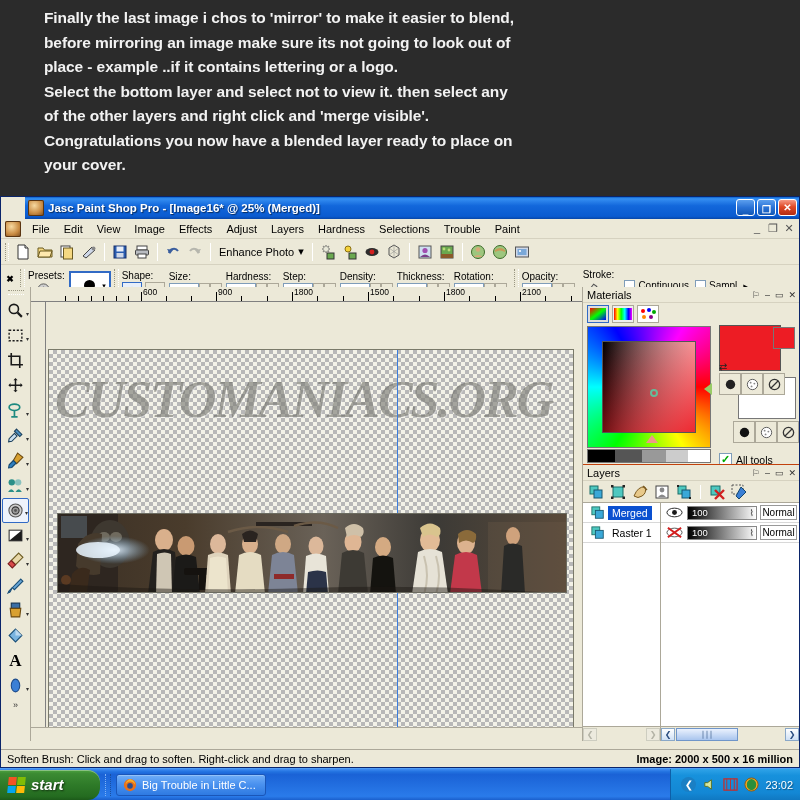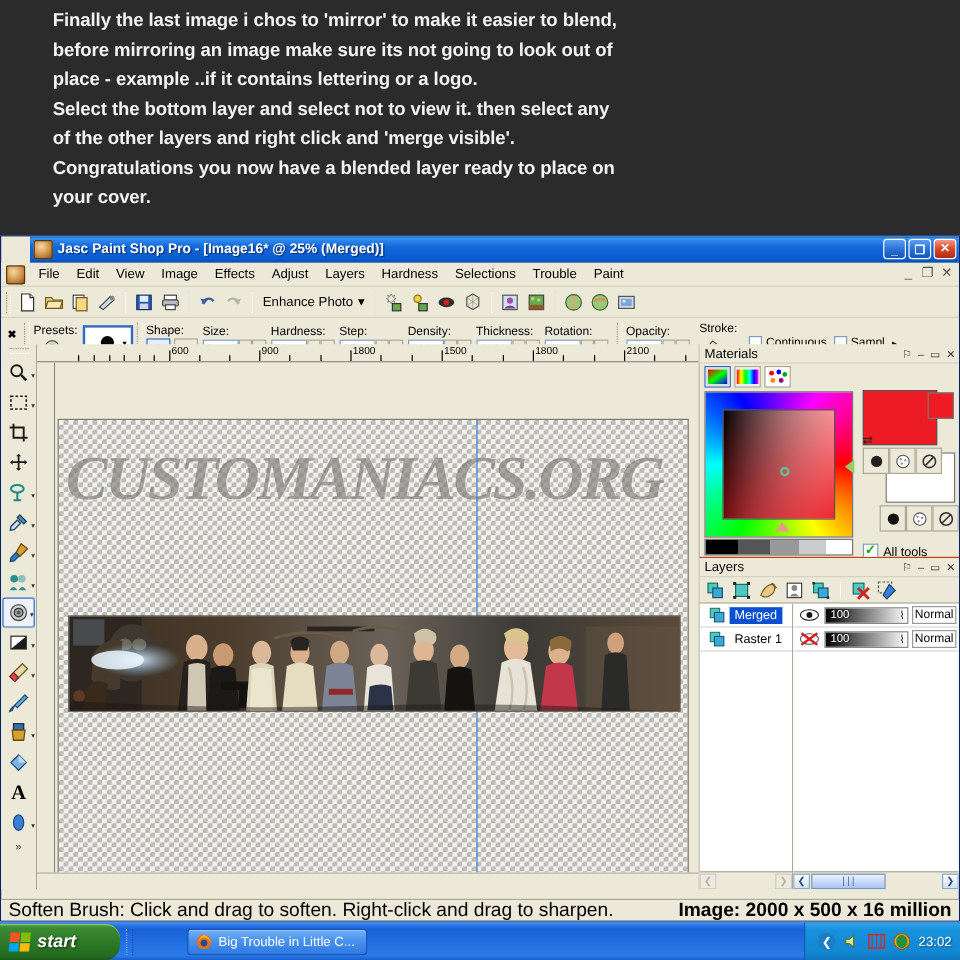--- a/index.html
+++ b/index.html
@@ -234,21 +234,21 @@
   .blend-cell { flex:1; border:1px solid #999; height:15px; background:#fff; display:flex; align-items:center; justify-content:center; font-size:10px; margin-left:3px; margin-right:2px; }
   .hsb { height:15px; background:#ece9d8; border-top:1px solid #aca899; display:flex; align-items:center; }
   .hsb-btn { width:14px; height:13px; border:1px solid #8aa8c8; background:linear-gradient(180deg,#fff,#cfe0f5); display:flex; align-items:center; justify-content:center; font-size:8px; color:#2a4d80; }
   .hsb-btn.dim { border-color:#cdcdc0; background:#eceade; color:#b3b3a6; }
   .hsb-thumb { height:13px; background:linear-gradient(180deg,#eaf1fd,#a9c5ee); border:1px solid #6f95c9; display:flex; align-items:center; justify-content:center; font-size:8px; color:#3b5d8c; }
 
   
   #statusbar {
     position:absolute; left:0; bottom:0; width:100%; height:18px;
     background:#ece9d8; border-top:1px solid #aca899;
-    display:flex; align-items:center; font-size:16px; padding:0 6px;
+    display:flex; align-items:center; font-size:11px; padding:0 6px;
   }
   #statusbar .right { margin-left:auto;font-weight:bold; }
 
   
   #taskbar {
     position:absolute; left:0; top:768px; width:800px; height:32px;
     background: linear-gradient(180deg,#3F8CF3 0%,#2272E0 9%,#1A62D6 18%,#2A7BEA 88%,#1A5FCD 100%);
     display:flex; align-items:center;
     border-top:1px solid #509CF5;
     text-align:center;
@@ -266,21 +266,21 @@
   .qgrip { width:6px; height:22px; margin:0 5px; border-left:1px dotted #7fb2f5; border-right:1px dotted #1a4f9e; }
   .taskbtn {
     height:22px; min-width:150px; max-width:160px; margin-right:3px; padding:0 6px;
     border-radius:3px; display:flex; align-items:center; gap:5px;
     background: linear-gradient(180deg,#4E95F0 0%,#2E77DF 45%,#1D64CE 100%);
     border:1px solid #1A56B8;
     color:#fff; font-size:11px;
     box-shadow: inset 0 1px 0 rgba(255,255,255,.25);
     overflow:hidden; white-space:nowrap;
   }
-  .taskbtn.active { background: linear-gradient(180deg,#70AEF8 0%,#4B92EF 45%,#2E7AE2 100%); margin-left: 40px; }
+  .taskbtn.active { background: linear-gradient(180deg,#70AEF8 0%,#4B92EF 45%,#2E7AE2 100%); }
   .taskbtn .tb-i { width:14px; height:14px; flex:none; }
   #tray {
     margin-left:auto; height:32px; display:flex; align-items:center; gap:6px; padding:0 7px 0 10px;
     background: linear-gradient(180deg,#2FA3E8 0%,#1791DC 20%,#1387D4 75%,#0F76BF 100%);
     border-left:1px solid #0E5FA8;
   }
   #tray .tr-ico { width:15px; height:15px; }
   #tray .clock { color:#fff; font-size:11px; text-shadow:1px 1px 1px rgba(0,0,0,.4); }
 </style>
 </head>

